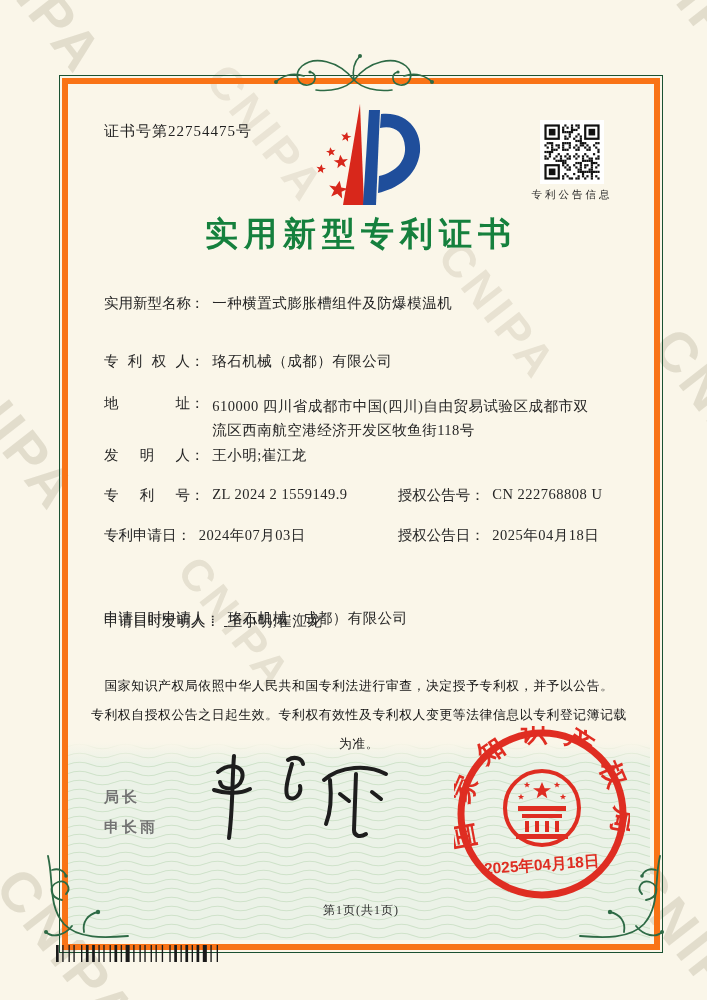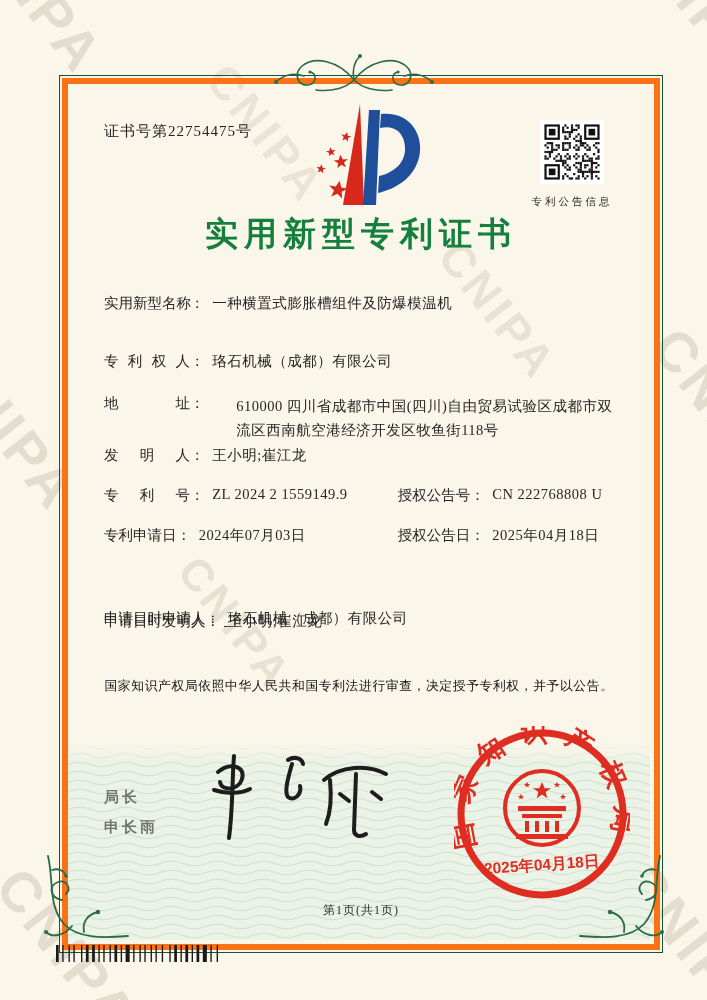--- a/index.html
+++ b/index.html
@@ -26,35 +26,35 @@
 
   
   .band{position:absolute;left:0;top:658px;width:582px;height:198px;}
 
   .cert-no{position:absolute;left:36px;top:38px;font-size:15px;letter-spacing:1px;}
 
   .logo{position:absolute;left:230px;top:16px;}
 
   .qr-wrap{position:absolute;left:462px;top:36px;width:84px;text-align:center;}
   .qr-wrap svg{background:#fff;}
-  .qr-caption{margin-top:7px;font-size:10.5px;letter-spacing:3px;color:#2b2b2b;}
+  .qr-caption{font-size:10.5px;letter-spacing:3px;color:#2b2b2b;}
 
   .title{position:absolute;left:0;top:128px;width:100%;text-align:center;
          font-size:33px;font-weight:700;letter-spacing:6px;color:#15803d;}
 
   
   .fields{position:absolute;left:36px;top:0;right:26px;font-size:14.5px;color:#262626;}
   .row{position:absolute;left:0;right:0;white-space:nowrap;}
   .r1{top:210px;} .r2{top:268px;} .r3{top:310px;} .r4{top:362px;}
   .r5{top:402px;} .r6{top:442px;} .r7{top:508px;margin-top:17px;} .r8{top:528px;text-decoration:underline;}
   .flabel{display:inline-block;vertical-align:top;text-align:center;}
   .w6{width:86px;text-align:justify;text-align-last:justify;}
   .colon{display:inline-block;vertical-align:top;margin-right:4px;}
   .fvalue{display:inline-block;vertical-align:top;letter-spacing:0.5px;}
-  .addr{width:386px;white-space:normal;line-height:1.68;margin-left:24px;}
+  .addr{width:386px;white-space:normal;line-height:1.68;}
   .cell-l{display:inline-block;width:290px;vertical-align:top;}
   .cell-r{display:inline-block;vertical-align:top;}
 
   .statement{position:absolute;left:18px;top:588px;width:546px;text-align:center;
              font-size:12.8px;line-height:2.25;letter-spacing:0.6px;color:#141414;}
 
   .officer{position:absolute;left:36px;top:698px;
            font-family:"Liberation Sans","DejaVu Sans",sans-serif;
            font-size:15px;font-weight:600;letter-spacing:3px;color:#737373;line-height:2.0;}
 
@@ -369,20 +369,21 @@
       </div>
 
       <div class="row r8">
         <span class="flabel">申请日时发明人</span><span class="colon">：</span>
         <span class="fvalue">王小明;崔江龙</span>
       </div>
     </div>
 
     <div class="statement">
       <div>国家知识产权局依照中华人民共和国专利法进行审查，决定授予专利权，并予以公告。</div>
+      <div>专利权自授权公告之日起生效。专利权有效性及专利权人变更等法律信息以专利登记簿记载为准。</div>
     </div>
 
     <div class="officer">
       <div>局长</div>
       <div>申长雨</div>
     </div>
 
     <svg class="sig" width="210" height="100" viewBox="0 0 210 100">
       <g fill="none" stroke="#1d1d1d" stroke-width="4" stroke-linecap="round" stroke-linejoin="round">
         <path d="M38,10 C36,34 37,62 33,92"></path>

